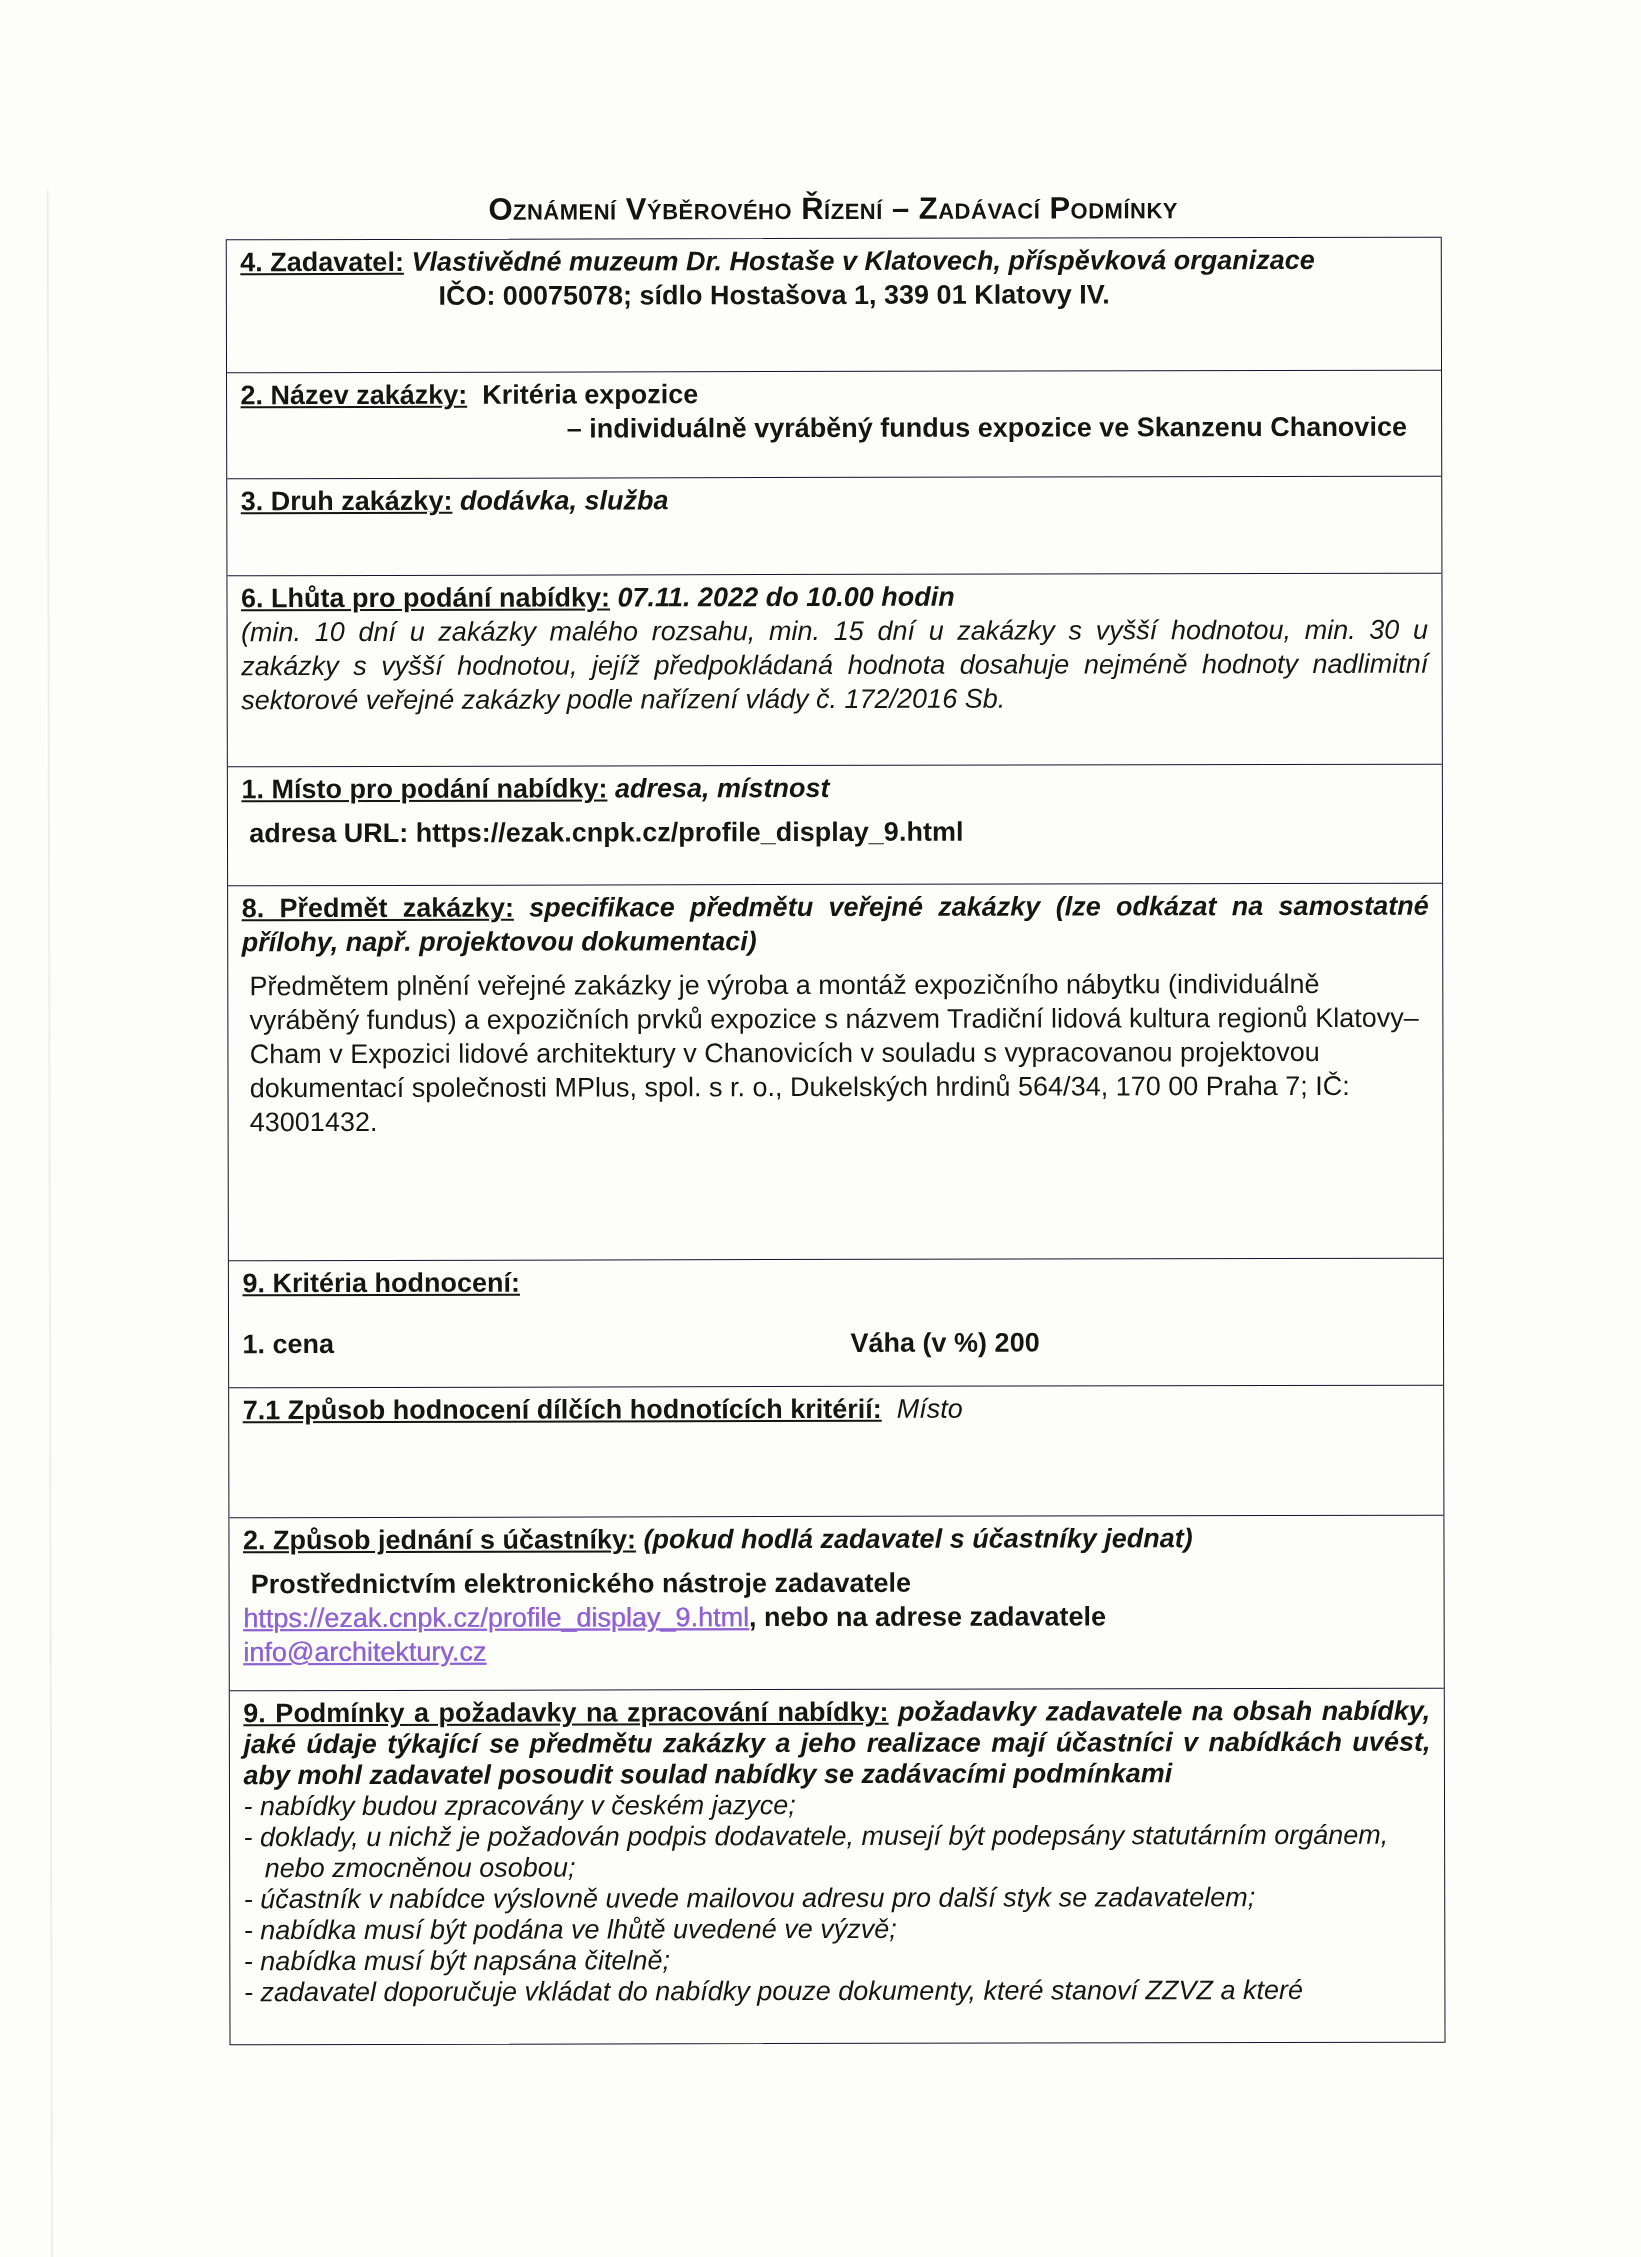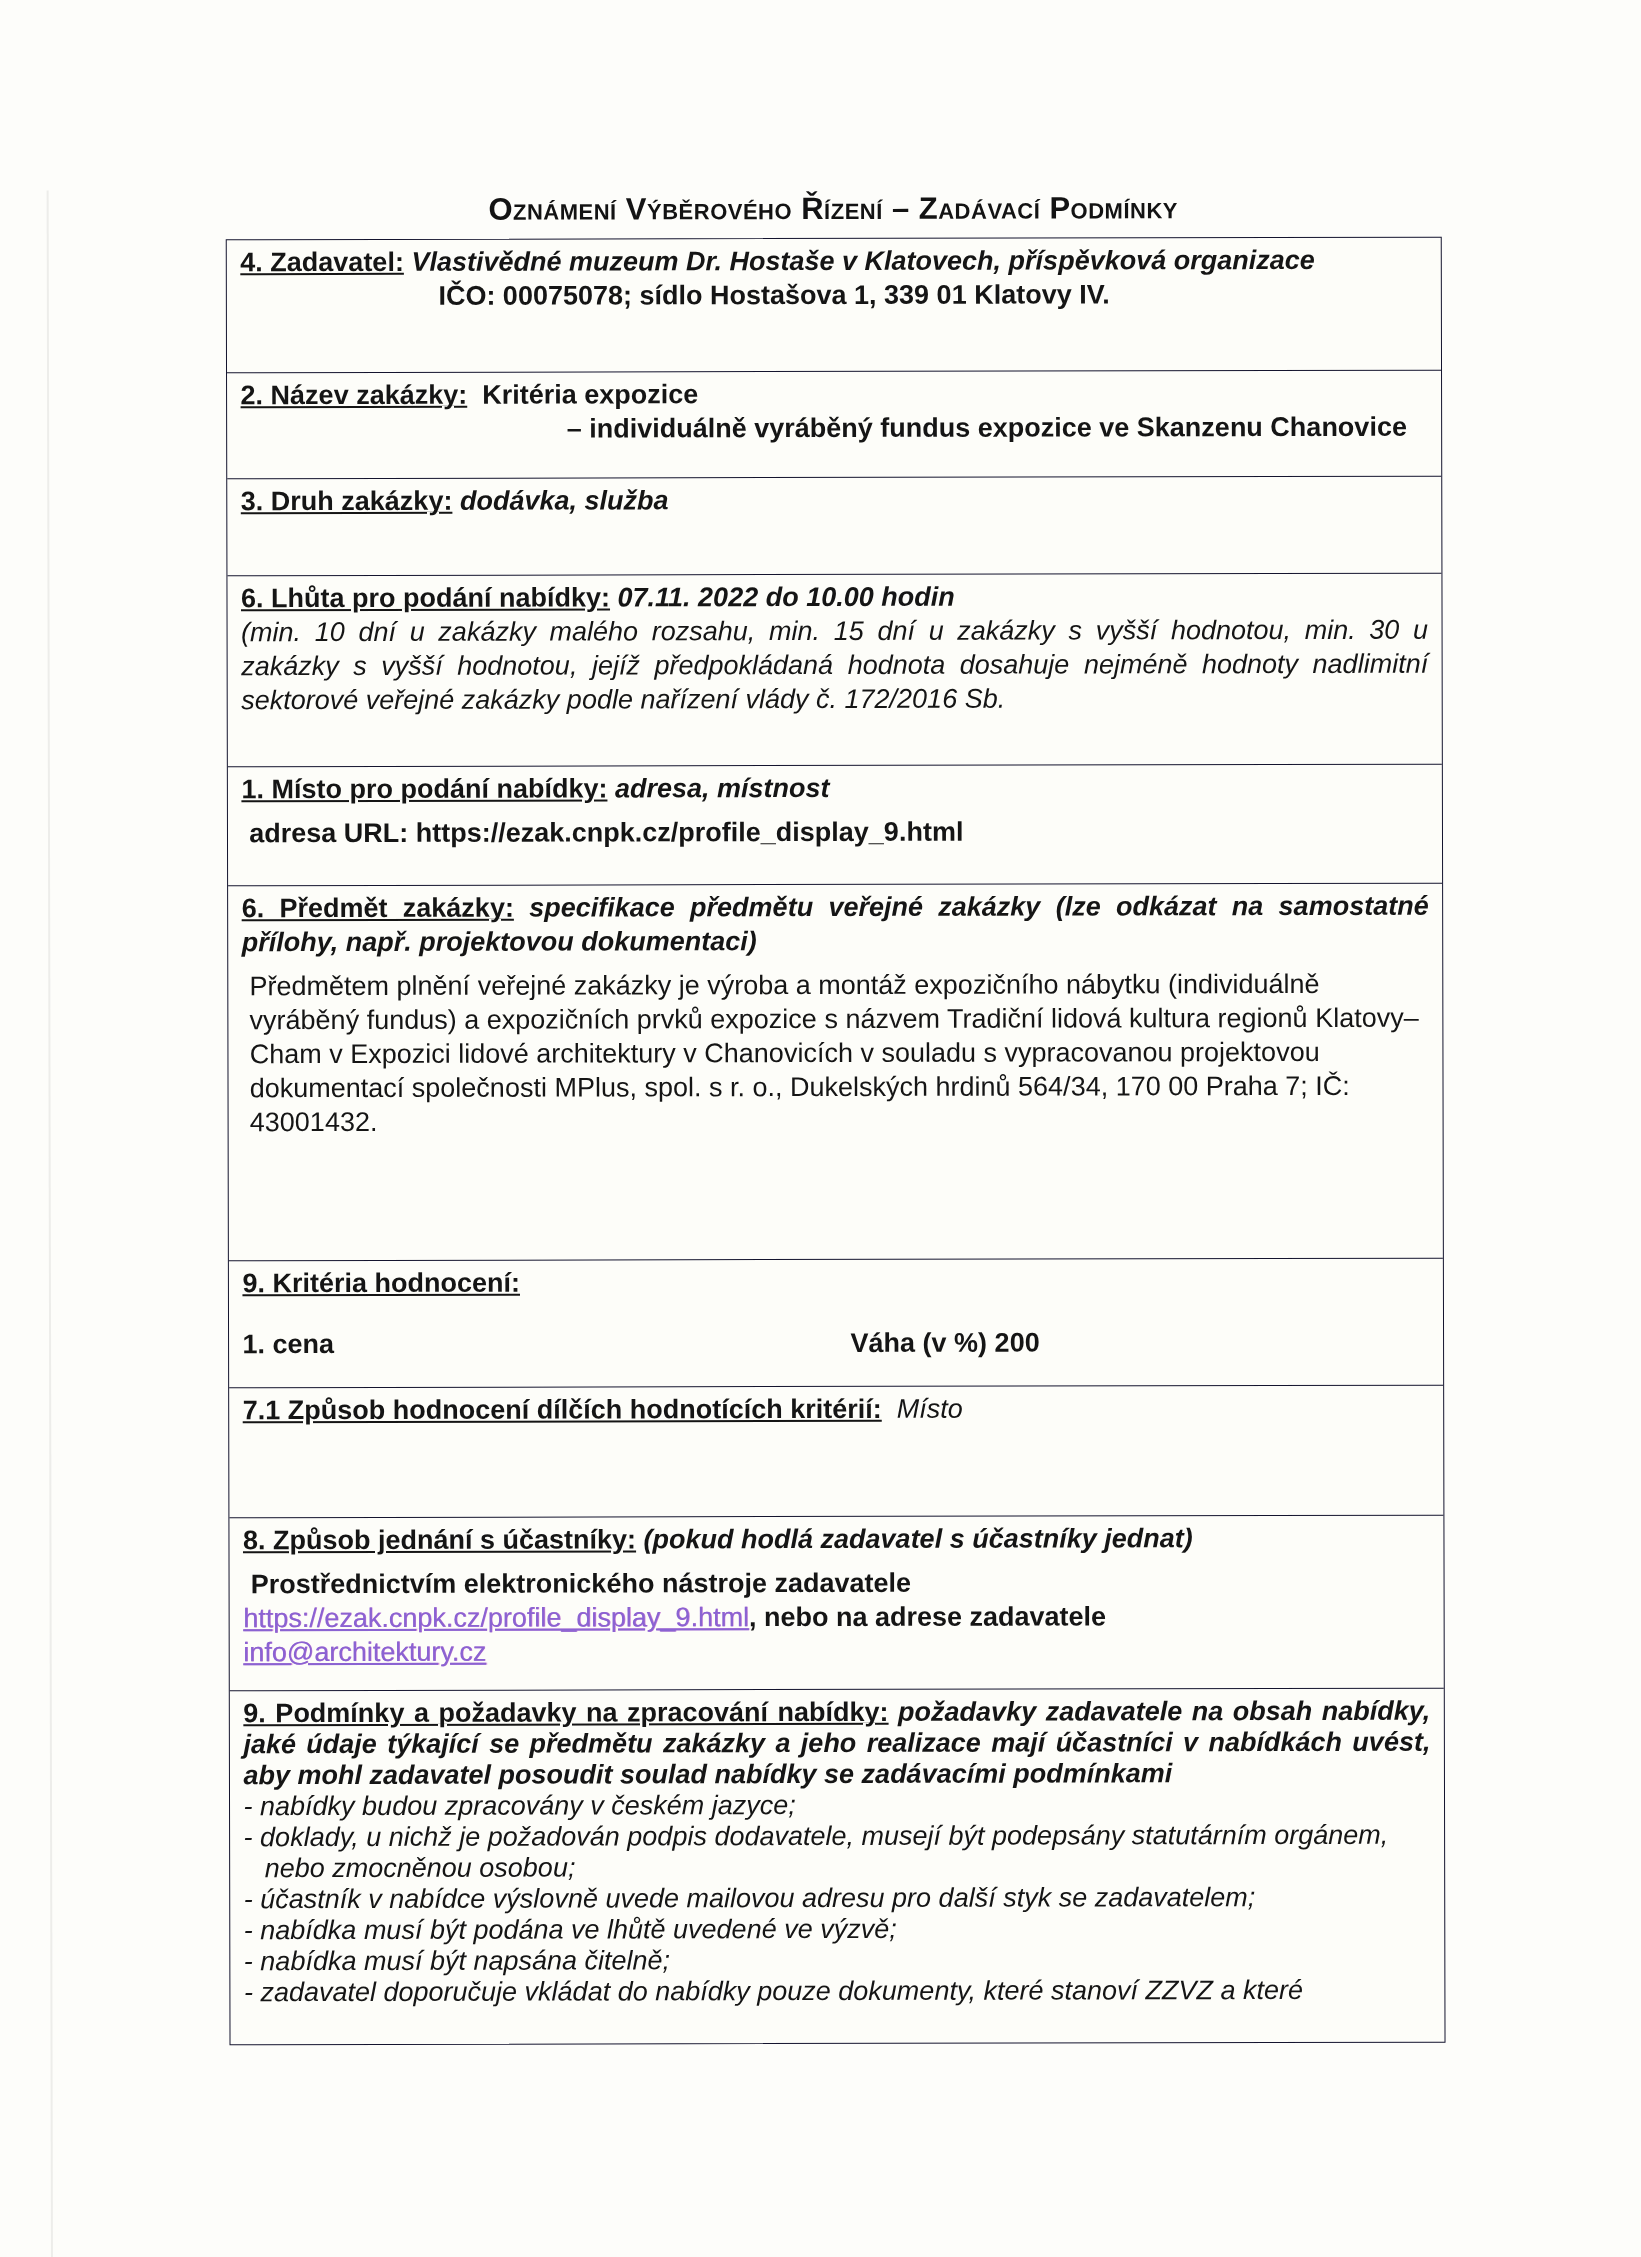--- a/index.html
+++ b/index.html
@@ -95,35 +95,35 @@
       <p><span class="lbl">6. Lhůta pro podání nabídky:</span> <span class="bi">07.11. 2022 do 10.00 hodin</span></p>
       <p class="i just">(min. 10 dní u zakázky malého rozsahu, min. 15 dní u zakázky s vyšší hodnotou, min. 30 u zakázky s vyšší hodnotou, jejíž předpokládaná hodnota dosahuje nejméně hodnoty nadlimitní sektorové veřejné zakázky podle nařízení vlády č. 172/2016 Sb.</p>
     </section>
 
     <section class="row r5">
       <p><span class="lbl">1. Místo pro podání nabídky:</span> <span class="bi">adresa, místnost</span></p>
       <p class="b indent-sm gap-top">adresa URL: https://ezak.cnpk.cz/profile_display_9.html</p>
     </section>
 
     <section class="row r6">
-      <p class="just"><span class="lbl">6. Předmět zakázky:</span> <span class="bi">specifikace předmětu veřejné zakázky (lze odkázat na samostatné přílohy, např. projektovou dokumentaci)</span></p>
+      <p class="just"><span class="lbl">8. Předmět zakázky:</span> <span class="bi">specifikace předmětu veřejné zakázky (lze odkázat na samostatné přílohy, např. projektovou dokumentaci)</span></p>
       <p class="indent-sm gap-top">Předmětem plnění veřejné zakázky je výroba a montáž expozičního nábytku (individuálně vyráběný fundus) a expozičních prvků expozice s názvem Tradiční lidová kultura regionů Klatovy–Cham v Expozici lidové architektury v Chanovicích v souladu s vypracovanou projektovou dokumentací společnosti MPlus, spol. s r. o., Dukelských hrdinů 564/34, 170 00  Praha 7; IČ: 43001432.</p>
     </section>
 
     <section class="row r7">
       <p><span class="lbl">9. Kritéria hodnocení:</span></p>
       <p class="b critline gap-top-lg"><span class="crit">1. cena</span><span>Váha (v %) 200</span></p>
     </section>
 
     <section class="row r7_1">
       <p><span class="lbl">7.1 Způsob hodnocení dílčích hodnotících kritérií:</span>&nbsp; <span class="i">Místo</span></p>
     </section>
 
     <section class="row r8">
-      <p><span class="lbl">8. Způsob jednání s účastníky:</span> <span class="bi">(pokud hodlá zadavatel s účastníky jednat)</span></p>
+      <p><span class="lbl">2. Způsob jednání s účastníky:</span> <span class="bi">(pokud hodlá zadavatel s účastníky jednat)</span></p>
       <p class="b indent-sm gap-top">Prostřednictvím elektronického nástroje zadavatele</p>
       <p><a class="doclink">https://ezak.cnpk.cz/profile_display_9.html</a><span class="b">, nebo na adrese zadavatele</span></p>
       <p><a class="doclink">info@architektury.cz</a></p>
     </section>
 
     <section class="row r9">
       <p class="just"><span class="lbl">9. Podmínky a požadavky na zpracování nabídky:</span> <span class="bi">požadavky zadavatele na obsah nabídky, jaké údaje týkající se předmětu zakázky a jeho realizace mají účastníci v nabídkách uvést, aby mohl zadavatel posoudit soulad nabídky se zadávacími podmínkami</span></p>
       <p class="item">- nabídky budou zpracovány v českém jazyce;</p>
       <p class="item">- doklady, u nichž je požadován podpis dodavatele, musejí být podepsány statutárním orgánem, nebo zmocněnou osobou;</p>
       <p class="item">- účastník v nabídce výslovně uvede mailovou adresu pro další styk se zadavatelem;</p>

